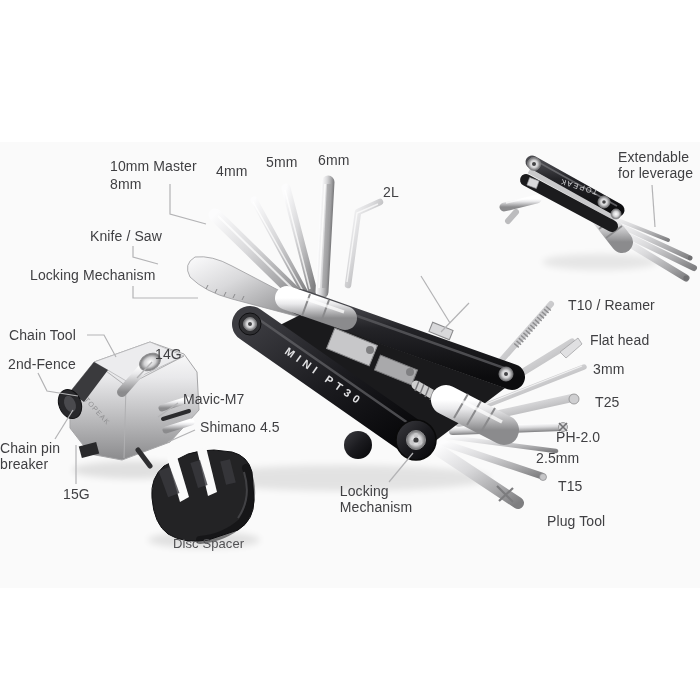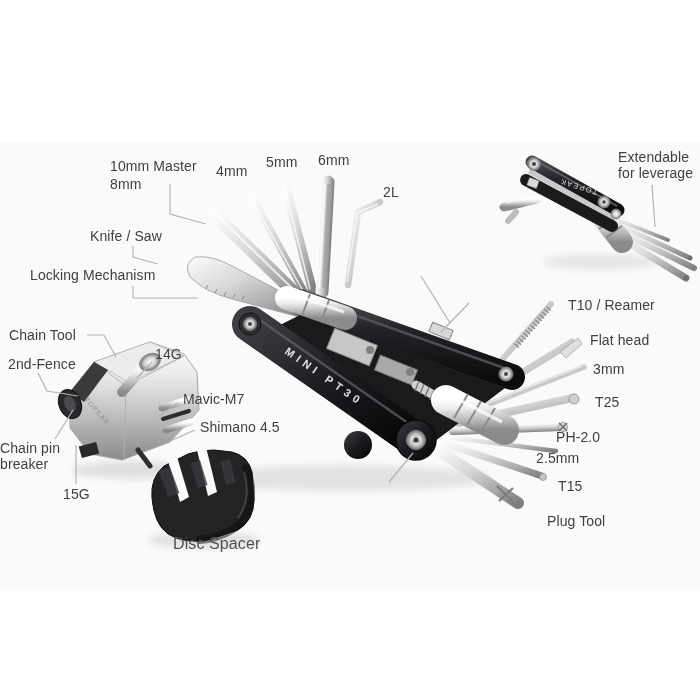--- a/index.html
+++ b/index.html
@@ -342,20 +342,24 @@
   <div class="lbl" style="left:200px;top:419px">
     <div class="ln">Shimano 4.5</div>
   </div>
   <div class="lbl center" style="left:0;top:440px;width:64px">
     <div class="ln">Chain pin</div>
     <div class="ln">breaker</div>
   </div>
   <div class="lbl" style="left:63px;top:486px">
     <div class="ln">15G</div>
   </div>
-  <div class="lbl" style="left:173px;top:536px;color:#515154;font-size:16px">
+  <div class="lbl" style="left:173px;top:536px;color:#515154;font-size:13px">
     <div class="ln">Disc Spacer</div>
+  </div>
+  <div class="lbl center xc" style="left:376px;top:483px">
+    <div class="ln">Locking</div>
+    <div class="ln">Mechanism</div>
   </div>
   <div class="lbl" style="left:618px;top:149px">
     <div class="ln">Extendable</div>
     <div class="ln">for leverage</div>
   </div>
 </div>
 
 </body></html>

